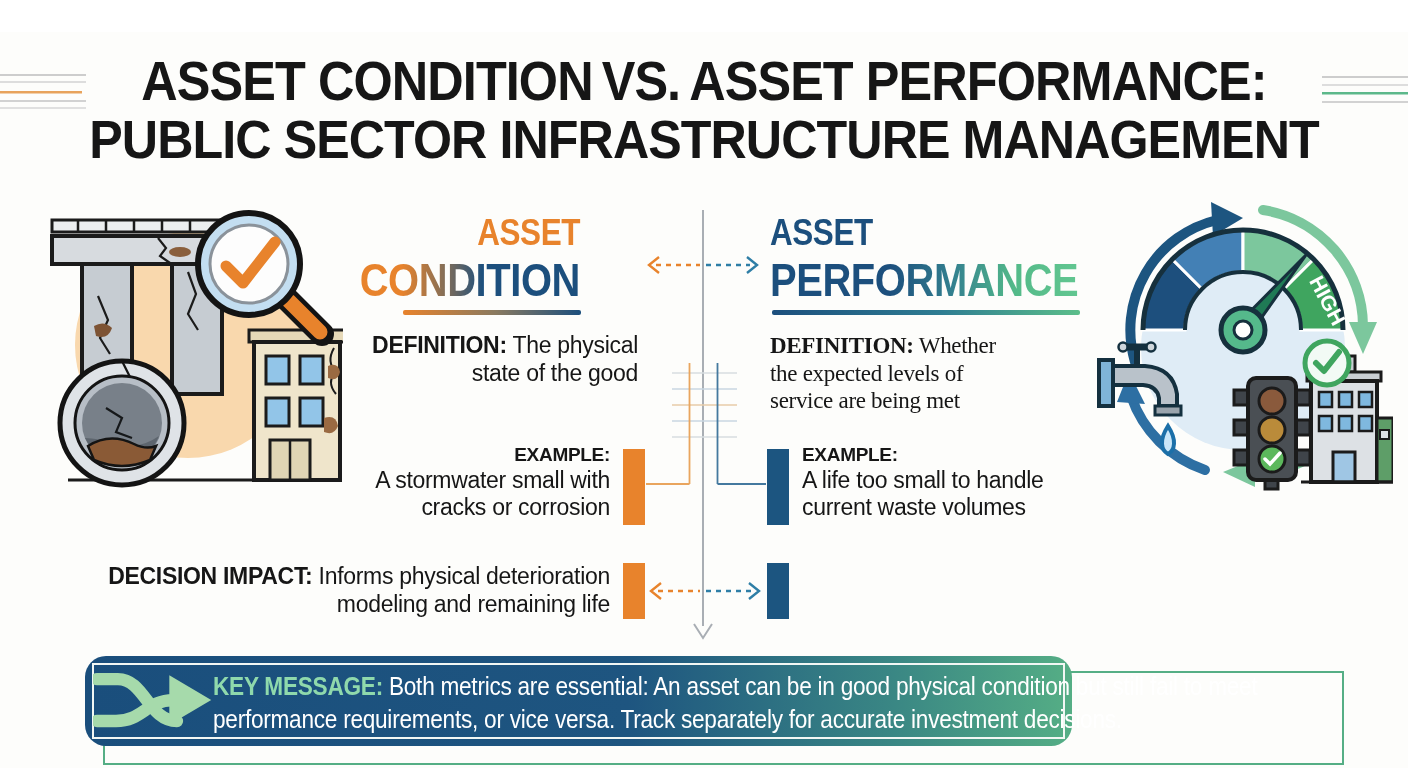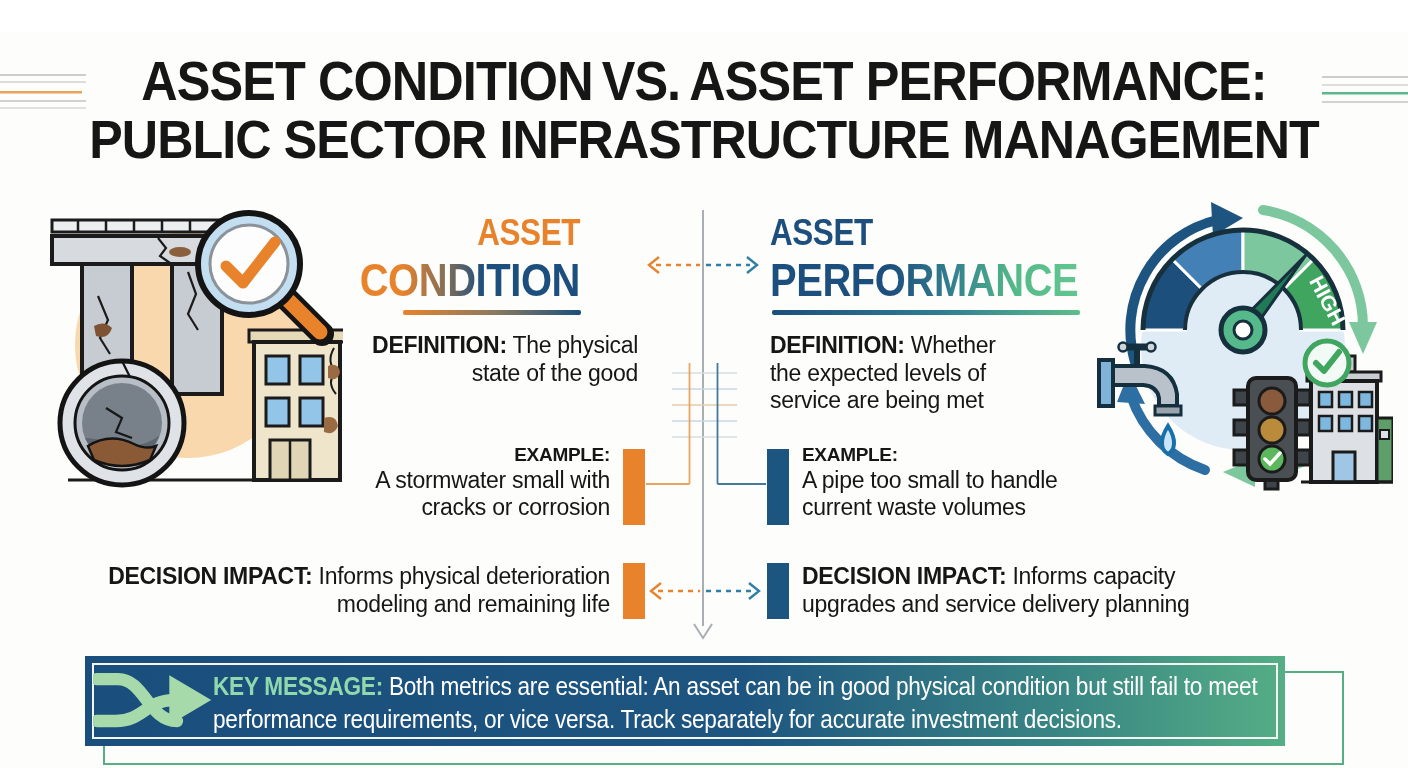--- a/index.html
+++ b/index.html
@@ -25,39 +25,39 @@
   .header-perf .w1{color:#1C4F7D;}
   .header-perf .w2{background:linear-gradient(90deg,#1C4F7D 0%,#1C4F7D 38%,#33808F 58%,#54BA89 78%,#63C791 100%);-webkit-background-clip:text;background-clip:text;color:transparent;}
   .underline{position:absolute;height:5px;border-radius:2px;}
   .underline-cond{left:403px;top:278px;width:178px;background:linear-gradient(90deg,#E8832C 0%,#8a7a60 52%,#1C4F7D 100%);}
   .underline-perf{left:772px;top:278px;width:308px;background:linear-gradient(90deg,#1C4F7D 0%,#2F7D92 55%,#5CBE8A 100%);}
   
   .tblock{position:absolute;font-size:23px;line-height:1.2;letter-spacing:-.3px;}
   .tblock b{font-weight:800;}
   .right-al{text-align:right;}
   .def-cond{left:338px;top:300px;width:300px;}
-  .def-perf{left:770px;top:300px;width:240px;}
+  .def-perf{left:770px;top:300px;width:240px;font-family:Liberation Serif, serif;}
   .ex-cond{left:330px;top:412px;width:280px;}
   .ex-perf{left:802px;top:412px;width:290px;}
   .ex-label{display:block;font-weight:800;font-size:19px;}
   .imp-cond{left:68px;top:531px;width:542px;}
   .imp-perf{left:802px;top:531px;width:470px;}
   
   .bar{position:absolute;width:22px;}
   .bar-orange{background:#E8832C;}
   .bar-blue{background:#1C5580;}
   .bar-ex{top:417px;height:76px;}
   .bar-imp{top:531px;height:56px;}
   
   .illus{position:absolute;}
   .overlay{position:absolute;left:0;top:0;pointer-events:none;}
   
   .banner-ghost{position:absolute;left:103px;top:639px;width:1237px;height:90px;border:2px solid #55AE85;}
-  .banner{position:absolute;left:85px;top:624px;width:1200px;height:90px;
-    background:linear-gradient(90deg,#1A4E7C 0%,#1E5580 55%,#3A8784 82%,#55AE85 100%);}
+  .banner{position:absolute;left:85px;top:624px;width:987px;height:90px;
+    background:linear-gradient(90deg,#1A4E7C 0%,#1E5580 55%,#3A8784 82%,#55AE85 100%);border-radius:21px;}
   .banner-inner{position:absolute;left:7px;top:7px;right:7px;bottom:7px;border:2.5px solid #F2F7F4;}
   .banner-icon{position:absolute;left:8px;top:6px;}
   .banner-text{position:absolute;left:128px;top:14px;width:1250px;font-size:26px;line-height:1.28;
     color:#FFFFFF;font-weight:500;letter-spacing:-.3px;transform:scaleX(.87);transform-origin:0 0;}
   .banner-text .km{color:#8FD9AC;font-weight:800;}
   
   .source{position:absolute;left:0;top:739px;width:100%;text-align:center;font-size:16px;color:#8C8C8C;}
 </style>
 </head>
 <body>
@@ -238,34 +238,30 @@
 
   <div class="tblock right-al ex-cond">
     <span class="ex-label">EXAMPLE:</span>
     <span>A stormwater small with cracks or corrosion</span>
   </div>
   <div class="bar bar-orange bar-ex" style="left:623px"></div>
 
   <div class="bar bar-blue bar-ex" style="left:767px"></div>
   <div class="tblock ex-perf">
     <span class="ex-label">EXAMPLE:</span>
-    <span>A pipe too small to handle current waste volumes</span>
+    <span>A life too small to handle current waste volumes</span>
   </div>
 
   <div class="tblock right-al imp-cond">
     <b>DECISION IMPACT:</b>
     <span>Informs physical deterioration modeling and remaining life</span>
   </div>
   <div class="bar bar-orange bar-imp" style="left:623px"></div>
 
   <div class="bar bar-blue bar-imp" style="left:767px"></div>
-  <div class="tblock imp-perf">
-    <b>DECISION IMPACT:</b>
-    <span>Informs capacity upgrades and service delivery planning</span>
-  </div>
 
   <svg class="overlay" width="1408" height="768" viewBox="0 0 1408 768">
     <g>
       <line x1="703" y1="178" x2="703" y2="594" stroke="#A9AEB4" stroke-width="2"></line>
       <path d="M694 592 L703 606 L712 592" fill="none" stroke="#A9AEB4" stroke-width="2"></path>
     </g>
     <g>
       <line x1="656" y1="233" x2="700" y2="233" stroke="#E8832C" stroke-width="2.4" stroke-dasharray="5 5"></line>
       <path d="M659 225 L649 233 L659 241" fill="none" stroke="#E8832C" stroke-width="2.4"></path>
       <line x1="706" y1="233" x2="750" y2="233" stroke="#2E7EA6" stroke-width="2.4" stroke-dasharray="5 5"></line>

